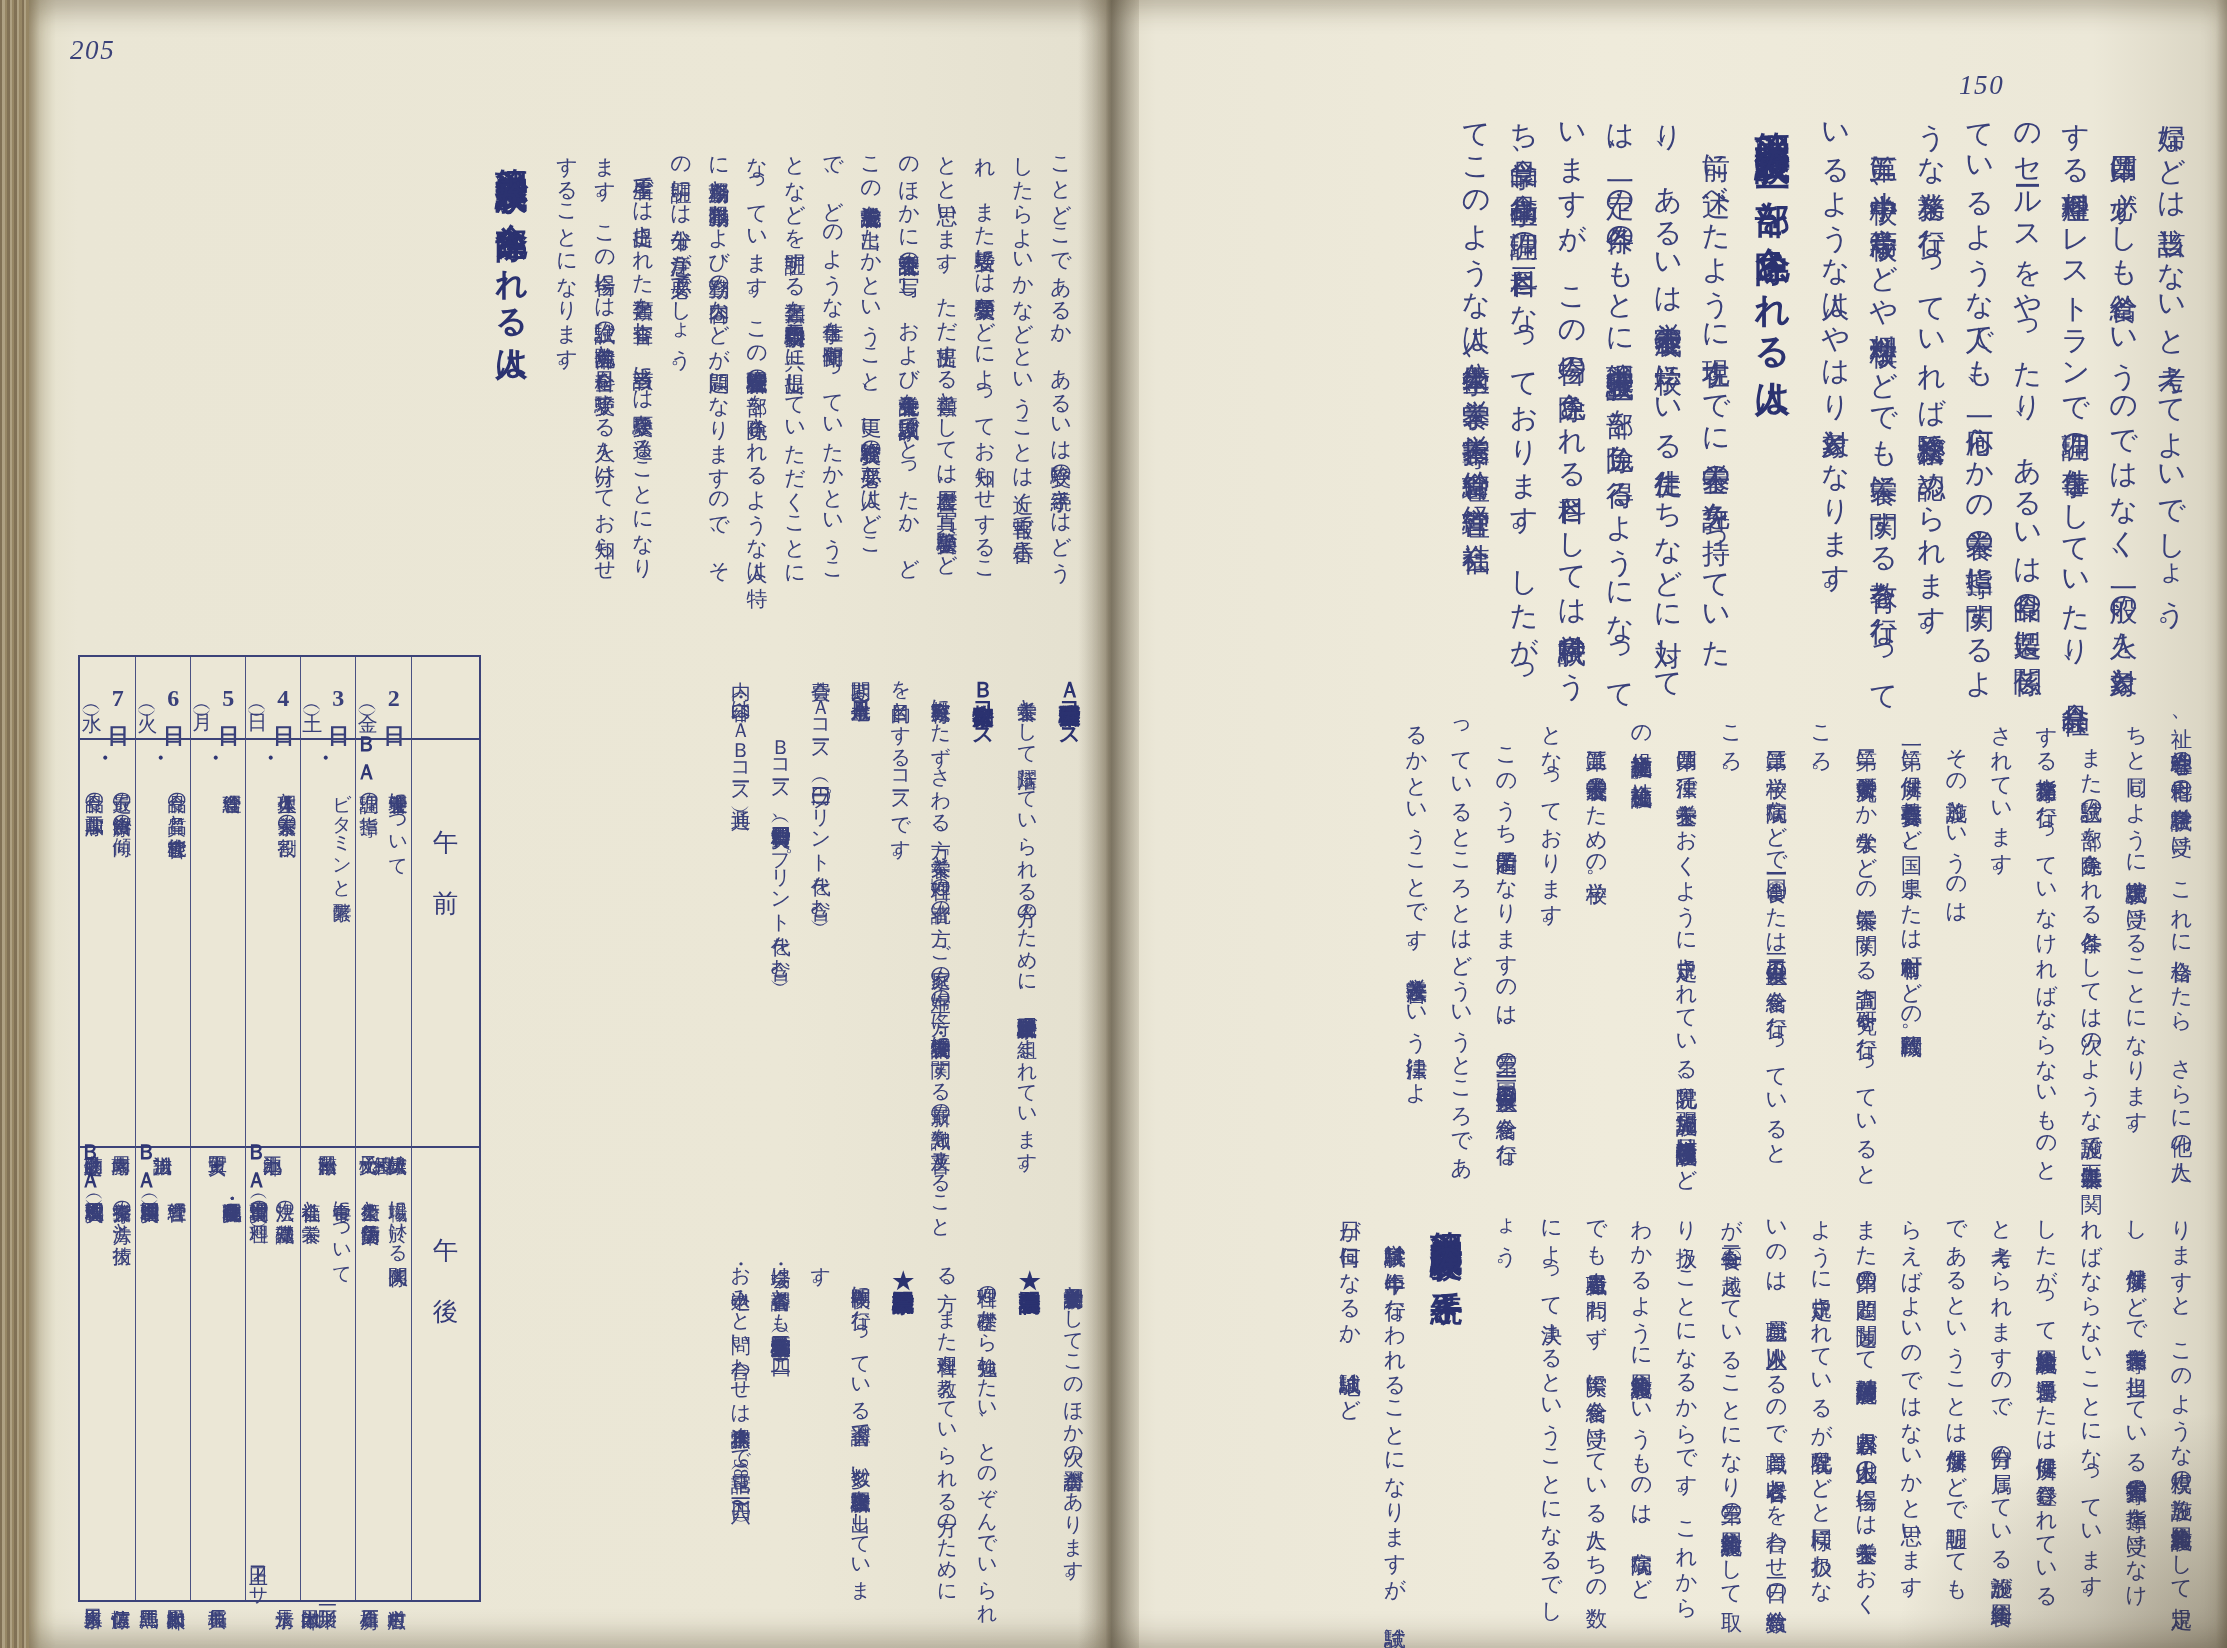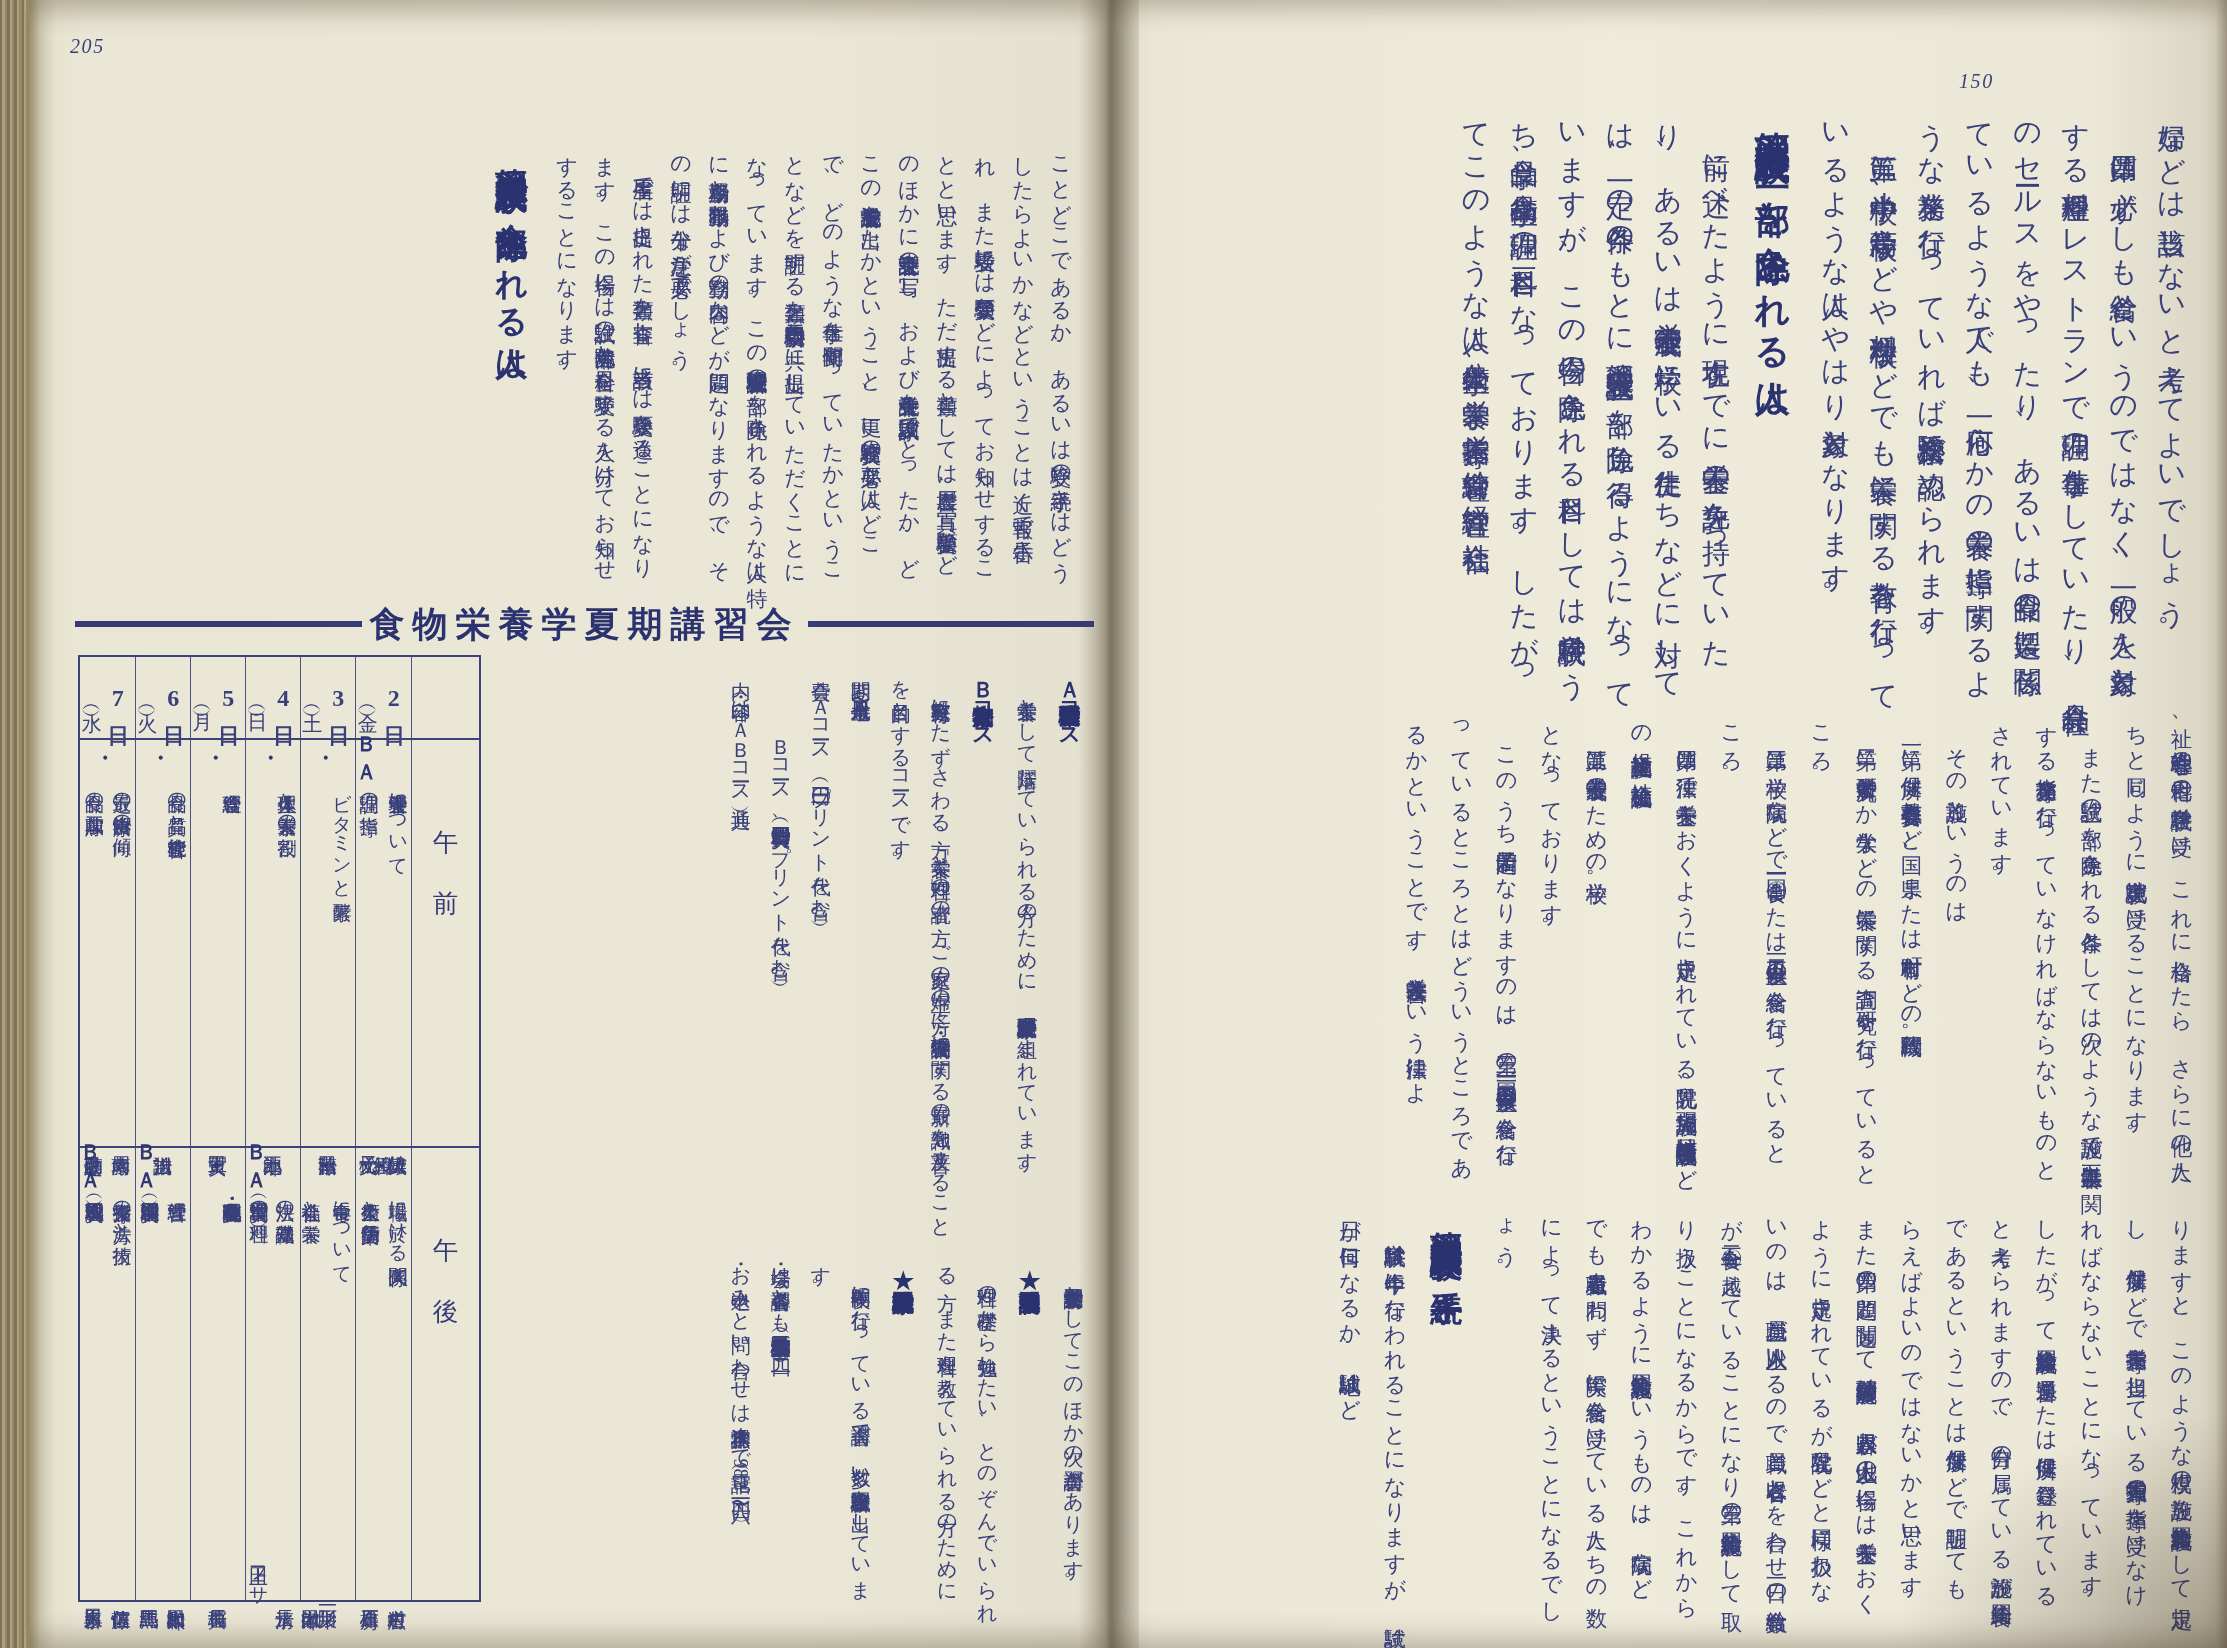--- a/index.html
+++ b/index.html
@@ -39,21 +39,21 @@
   .band{position:absolute;}
   .band p{margin:0;}
   .lg p{font-size:28px;line-height:48px;letter-spacing:1.6px;}
   .md p{font-size:21.5px;line-height:45px;letter-spacing:0.8px;}
   .sm p{font-size:21px;line-height:38px;letter-spacing:0;}
   .sem p{font-size:20px;line-height:40px;}
   h2,h3,h4{margin:0;font-weight:bold;color:#2b3270;}
   .h-big{font-size:35px;line-height:43px;margin-block-start:17.5px;margin-block-end:11px;letter-spacing:3.2px;}
   .h-mid{font-size:32px;line-height:41px;margin-block-start:16px;margin-block-end:9.6px;letter-spacing:2.4px;}
   .h-sem{font-size:21.5px;line-height:40px;margin-block-start:4.8px;margin-block-end:1.6px;}
-  .pageno{position:absolute;font-style:italic;font-size:20px;color:#3a4178;letter-spacing:1.6px;}
+  .pageno{position:absolute;font-style:italic;font-size:27px;color:#3a4178;letter-spacing:1.6px;}
   
   .divider{position:absolute;display:flex;align-items:center;}
   .divider .bar{flex:1;height:5.6px;background:#343b78;}
   .divider .cap{font-size:35px;font-weight:bold;color:#2b3270;letter-spacing:8px;padding:0 8px;white-space:nowrap;}
   
   .sched{
     position:absolute;display:grid;background:#ebe7d6;
     border:2.4px solid #3c4379;
     grid-template-columns:55px 55px 55px 55px 55px 56px 68px;
     grid-template-rows:81px 408px 454px;
@@ -85,25 +85,20 @@
 
   <div class="page page-left">
     <div class="pageno" style="left:41px;top:35px;">205</div>
 
     <div class="band vt sm" style="left:40px;top:142px;width:1011px;height:437px;">
       <p>ことどこであるか、あるいは受験の手続きはどうしたらよいかなどということは近く官報で告示され、また受験者には受験要領などによってお知らせすることと思います。ただ提出する書類としては履歴書、写真、受験願書などのほかに栄養士免許証の写し、および栄養士免許を国家試験でとったか、どこの栄養士養成施設を出たかということ、更に実務経験の必要な人はどこで、どのような仕事を何年間やっていたかということなどを証明する書類を受験手数料一二〇〇円と共に提出していただくことになっています。この場合管理栄養士試験の一部を免除されるような人は特に勤務場所と勤務年限および勤務の内容などが問題になりますので、その証明には十分な注意が必要でしょう。</p>
       <p>　厚生省では提出された書類を審査し、該当者には受験票を送ることになります。この場合には試験の一部免除者と全科目を受験する人を分けてお知らせすることになります。</p>
       <h2 class="h-mid">管理栄養士試験が全部免除される人は</h2>
     </div>
 
-    <div class="divider" style="left:46px;top:600px;width:1019px;height:48px;">
-      <div class="bar"></div>
-      <div class="cap">食物栄養学夏期講習会</div>
-      <div class="bar"></div>
-    </div>
 
     <div class="sched" style="left:49px;top:655px;">
 
       <div class="day-head">
         <span class="day-dow">（水）</span>
         <span class="day-date"><span class="n">7</span><span>日</span></span>
       </div>
       <div class="day-head">
         <span class="day-dow">（火）</span>
         <span class="day-date"><span class="n">6</span><span>日</span></span>

